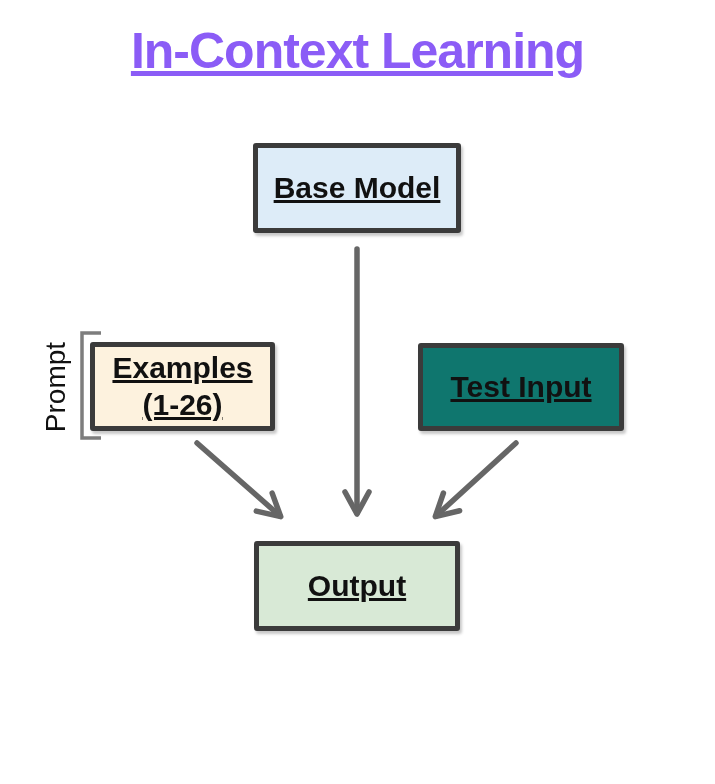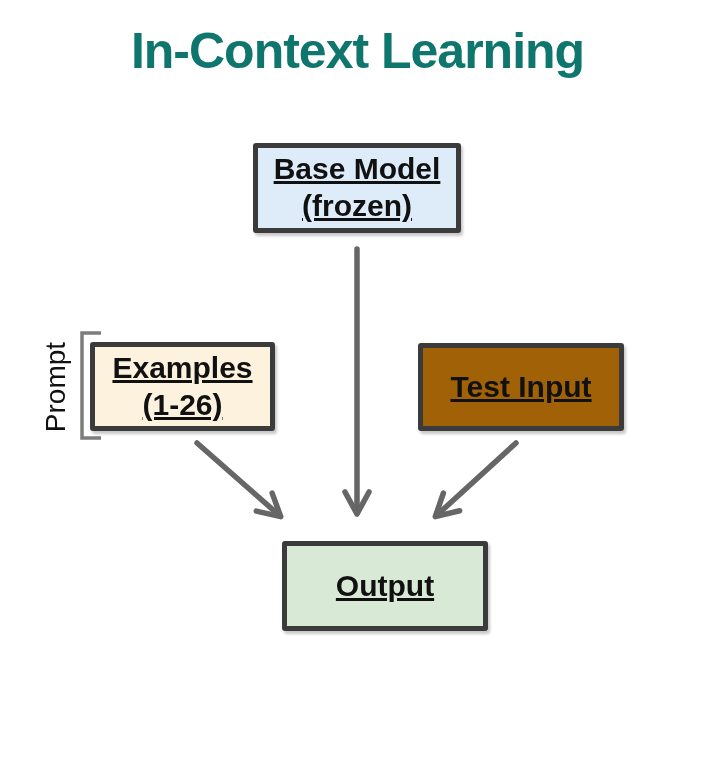--- a/index.html
+++ b/index.html
@@ -47,21 +47,21 @@
     font-weight: 700;
     font-size: 30px;
     line-height: 1.22;
     color: #111;
     box-shadow: 2px 3px 3px rgba(0,0,0,0.22);
     text-decoration: underline;
   }
   .node-base-model { left: 253px; top: 143px; width: 208px; height: 90px; }
   .node-examples   { left: 90px;  top: 342px; width: 185px; height: 89px; }
   .node-test-input { left: 418px; top: 343px; width: 206px; height: 88px; }
-  .node-output     { left: 254px; top: 541px; width: 206px; height: 90px; margin-left: 28px; }
+  .node-output     { left: 254px; top: 541px; width: 206px; height: 90px; }
   .prompt-label {
     position: absolute;
     left: -4px;
     top: 372px;
     width: 120px;
     height: 30px;
     transform: rotate(-90deg);
     transform-origin: 50% 50%;
     text-align: center;
     font-size: 28px;
@@ -79,49 +79,48 @@
     fill: none;
     stroke-linecap: butt;
     stroke-linejoin: miter;
   }
 </style>
 </head>
 <body>
 
 <div class="canvas">
 
-  <div class="title" style="color: #0f766e;">In-Context Learning</div>
+  <div class="title" style="color: #8b5cf6; text-decoration: underline;">In-Context Learning</div>
 
   <svg class="arrows-layer" viewBox="0 0 715 784" xmlns="http://www.w3.org/2000/svg">
     <defs>
       <marker id="vee" markerUnits="userSpaceOnUse" markerWidth="36" markerHeight="36" viewBox="0 0 36 36" refX="27" refY="18" orient="auto">
         <path d="M 6,6 L 28,18 L 6,30" fill="none" stroke="#666666" stroke-width="5.5" stroke-linecap="round" stroke-linejoin="round" style="stroke: rgb(102, 102, 102);"></path>
       </marker>
     </defs>
 
     <path class="bracket" d="M 101,333 L 82,333 L 82,438 L 101,438" stroke="#7d7d7d" style="stroke: rgb(125, 125, 125);"></path>
 
     <line class="edge" x1="357" y1="249" x2="357" y2="513" stroke="#666666" marker-end="url(#vee)" style="stroke: rgb(102, 102, 102);"></line>
 
     <line class="edge" x1="197" y1="443" x2="280" y2="516" stroke="#666666" marker-end="url(#vee)" style="stroke: rgb(102, 102, 102);"></line>
 
     <line class="edge" x1="516" y1="443" x2="436" y2="516" stroke="#666666" marker-end="url(#vee)" style="stroke: rgb(102, 102, 102);"></line>
   </svg>
 
   <div class="node node-base-model" style="background-color: rgb(221, 236, 248); border-color: rgb(59, 59, 59); color: rgb(17, 17, 17);">
     <span>Base Model</span>
-    <span>(frozen)</span>
   </div>
 
   <div class="node node-examples" style="background-color: rgb(253, 242, 222); border-color: rgb(59, 59, 59); color: rgb(17, 17, 17);">
     <span>Examples</span>
     <span>(1-26)</span>
   </div>
 
-  <div class="node node-test-input" style="background-color: #a16207; border-color: rgb(59, 59, 59); color: rgb(17, 17, 17);">
+  <div class="node node-test-input" style="background-color: #0f766e; border-color: rgb(59, 59, 59); color: rgb(17, 17, 17);">
     <span>Test Input</span>
   </div>
 
   <div class="node node-output" style="background-color: rgb(216, 233, 214); border-color: rgb(59, 59, 59); color: rgb(17, 17, 17);">
     <span>Output</span>
   </div>
 
   <div class="prompt-label" style="color: rgb(17, 17, 17);">Prompt</div>
 
 </div>

